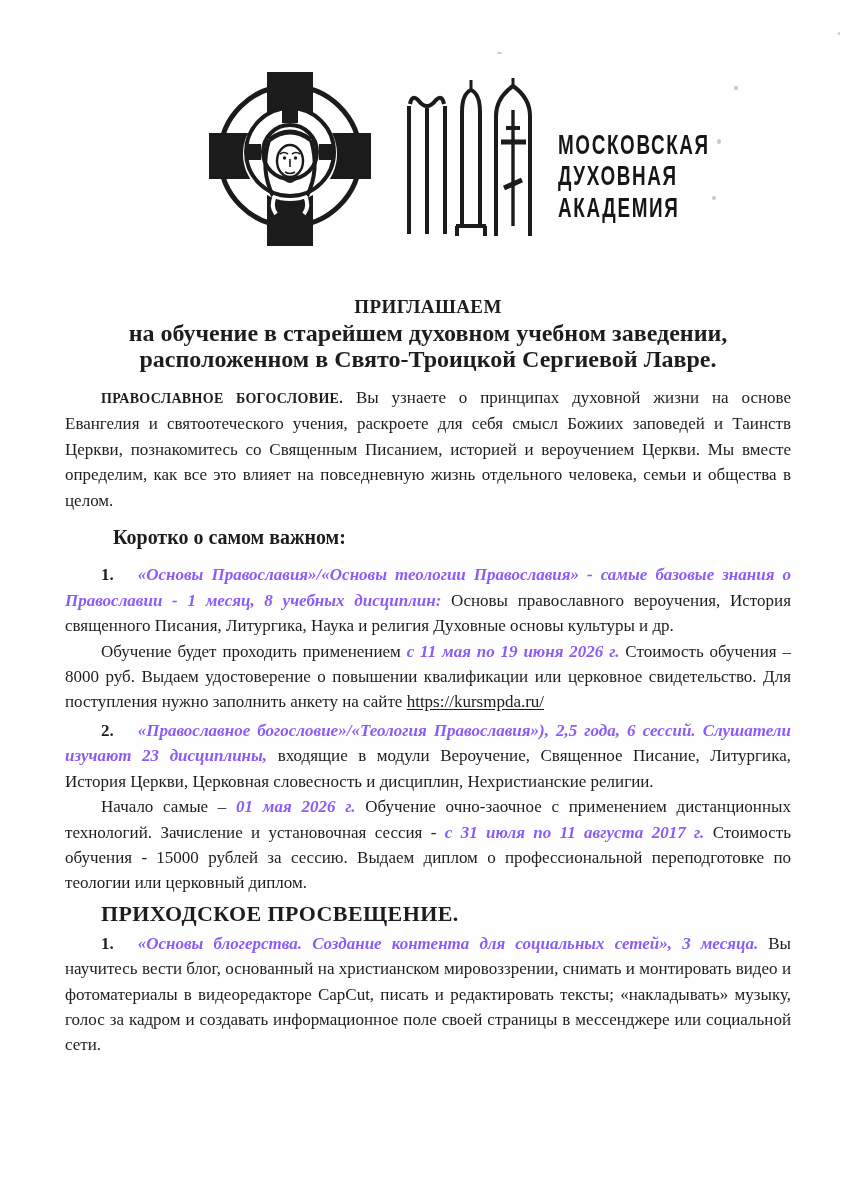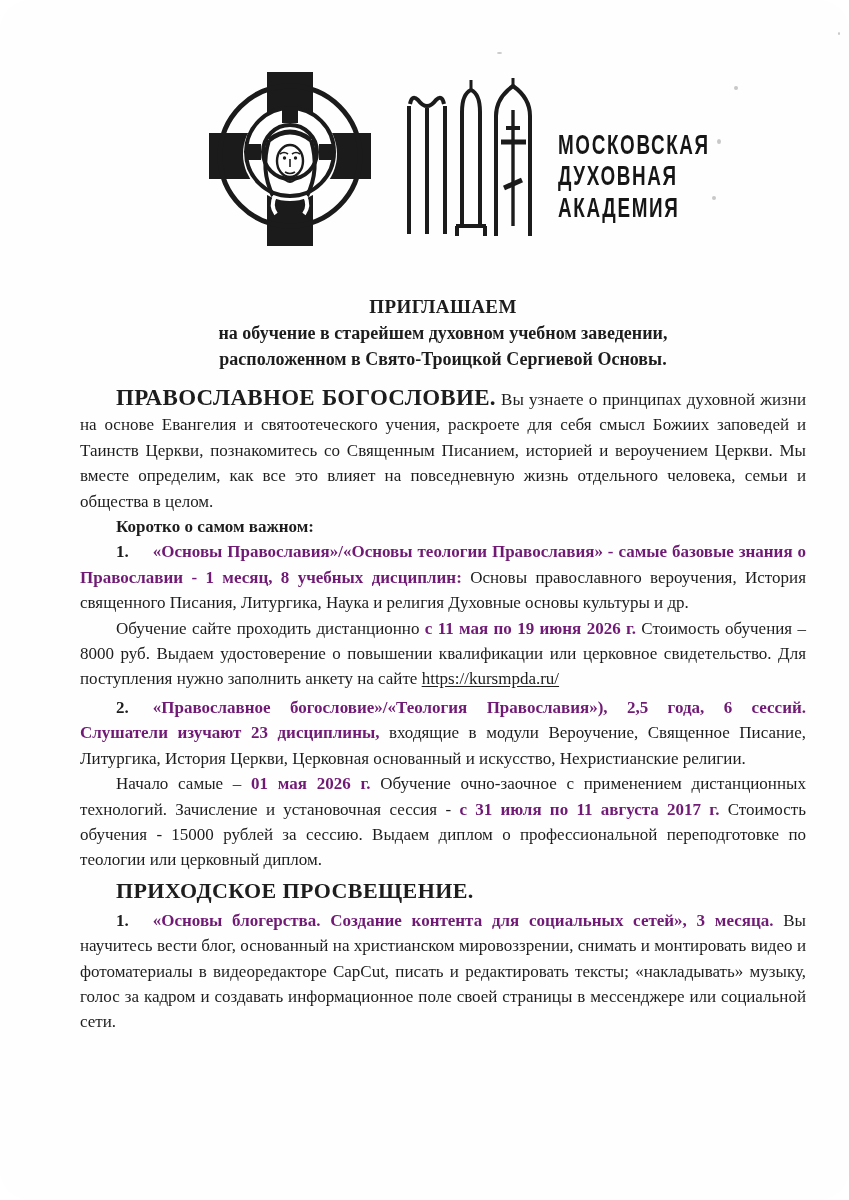--- a/index.html
+++ b/index.html
@@ -13,31 +13,31 @@
   .hdr-org{
     position:absolute;left:558px;top:128px;
     font-family:"Liberation Sans", sans-serif;font-weight:bold;
     font-size:23px;line-height:26px;letter-spacing:2px;color:#161616;
     transform:scale(0.82,1.22);transform-origin:left top;white-space:nowrap;
   }
   .hdr-org span{display:block;}
   
   .noise{position:absolute;border-radius:50%;background:rgba(60,60,60,.28);}
   
-  .content{position:absolute;left:80px;top:294px;width:726px;}
+  .content{position:absolute;left:65px;top:294px;width:726px;}
   .title{text-align:center;font-weight:bold;margin-bottom:13px;}
   .title .t1{font-size:19px;letter-spacing:.4px;line-height:26px;}
-  .title .t2,.title .t3{font-size:18px;line-height:26px;}
+  .title .t2,.title .t3{font-size:24px;line-height:26px;}
   p.para{
     margin:0;font-size:17px;line-height:25.4px;text-align:justify;
     text-indent:36px;
   }
-  .b{font-weight:bold;color:#701a75;}
-  .lead{font-weight:bold;font-size:23px;letter-spacing:.3px;}
-  .h-sub{margin:0;font-size:17px;line-height:25.4px;text-indent:36px;font-weight:bold;}
+  .b{font-weight:bold;color:#8b5cf6;font-style:italic;}
+  .lead{font-weight:bold;font-size:14px;letter-spacing:.3px;}
+  .h-sub{margin:12px;font-size:20px;line-height:25.4px;text-indent:36px;font-weight:bold;}
   .h-big{margin:5px 0 4px 0;font-size:22px;line-height:26px;text-indent:36px;font-weight:bold;letter-spacing:.4px;}
   .num{font-weight:bold;margin-right:24px;}
   .gap-s{height:3px;}
   a.doc-link{color:inherit;text-decoration:underline;text-underline-offset:2px;cursor:pointer;}
   svg .ink{fill:#1b1b1b;}
   svg .ln{stroke:#1b1b1b;fill:none;}
 </style>
 </head>
 <body>
 
@@ -97,35 +97,35 @@
   <div class="noise" style="left:717px;top:139px;width:4px;height:5px;"></div>
   <div class="noise" style="left:712px;top:196px;width:4px;height:4px;"></div>
   <div class="noise" style="left:838px;top:32px;width:2px;height:3px;"></div>
   <div class="noise" style="left:497px;top:52px;width:5px;height:2px;"></div>
 
   <div class="content">
 
     <div class="title">
       <div class="t1">ПРИГЛАШАЕМ</div>
       <div class="t2">на обучение в старейшем духовном учебном заведении,</div>
-      <div class="t3">расположенном в Свято-Троицкой Сергиевой Основы.</div>
+      <div class="t3">расположенном в Свято-Троицкой Сергиевой Лавре.</div>
     </div>
 
     <p class="para"><span class="lead">ПРАВОСЛАВНОЕ БОГОСЛОВИЕ.</span><span> Вы узнаете о принципах духовной жизни на основе Евангелия и святоотеческого учения, раскроете для себя смысл Божиих заповедей и Таинств Церкви, познакомитесь со Священным Писанием, историей и вероучением Церкви. Мы вместе определим, как все это влияет на повседневную жизнь отдельного человека, семьи и общества в целом.</span></p>
 
     <p class="h-sub">Коротко о самом важном:</p>
 
     <p class="para"><span class="num">1.</span><span class="b">«Основы Православия»/«Основы теологии Православия» - самые базовые знания о Православии - 1 месяц, 8 учебных дисциплин:</span><span> Основы православного вероучения, История священного Писания, Литургика, Наука и религия Духовные основы культуры и др.</span></p>
 
-    <p class="para"><span>Обучение сайте проходить дистанционно </span><span class="b">с 11 мая по 19 июня 2026 г.</span><span> Стоимость обучения – 8000 руб. Выдаем удостоверение о повышении квалификации или церковное свидетельство. Для поступления нужно заполнить анкету на сайте </span><a class="doc-link">https://kursmpda.ru/</a></p>
+    <p class="para"><span>Обучение будет проходить применением </span><span class="b">с 11 мая по 19 июня 2026 г.</span><span> Стоимость обучения – 8000 руб. Выдаем удостоверение о повышении квалификации или церковное свидетельство. Для поступления нужно заполнить анкету на сайте </span><a class="doc-link">https://kursmpda.ru/</a></p>
 
     <div class="gap-s"></div>
 
 
-    <p class="para"><span class="num">2.</span><span class="b">«Православное богословие»/«Теология Православия»), 2,5 года, 6 сессий. Слушатели изучают 23 дисциплины,</span><span> входящие в модули Вероучение, Священное Писание, Литургика, История Церкви, Церковная основанный и искусство, Нехристианские религии.</span></p>
+    <p class="para"><span class="num">2.</span><span class="b">«Православное богословие»/«Теология Православия»), 2,5 года, 6 сессий. Слушатели изучают 23 дисциплины,</span><span> входящие в модули Вероучение, Священное Писание, Литургика, История Церкви, Церковная словесность и дисциплин, Нехристианские религии.</span></p>
 
     <p class="para"><span>Начало самые – </span><span class="b">01 мая 2026 г.</span><span> Обучение очно-заочное с применением дистанционных технологий. Зачисление и установочная сессия - </span><span class="b">с 31 июля по 11 августа 2017 г.</span><span> Стоимость обучения - 15000 рублей за сессию. Выдаем диплом о профессиональной переподготовке по теологии или церковный диплом.</span></p>
 
     <p class="h-big">ПРИХОДСКОЕ ПРОСВЕЩЕНИЕ.</p>
 
     <p class="para"><span class="num">1.</span><span class="b">«Основы блогерства. Создание контента для социальных сетей», 3 месяца.</span><span> Вы научитесь вести блог, основанный на христианском мировоззрении, снимать и монтировать видео и фотоматериалы в видеоредакторе CapCut, писать и редактировать тексты; «накладывать» музыку, голос за кадром и создавать информационное поле своей страницы в мессенджере или социальной сети.</span></p>
 
 
   </div>
 </div>

